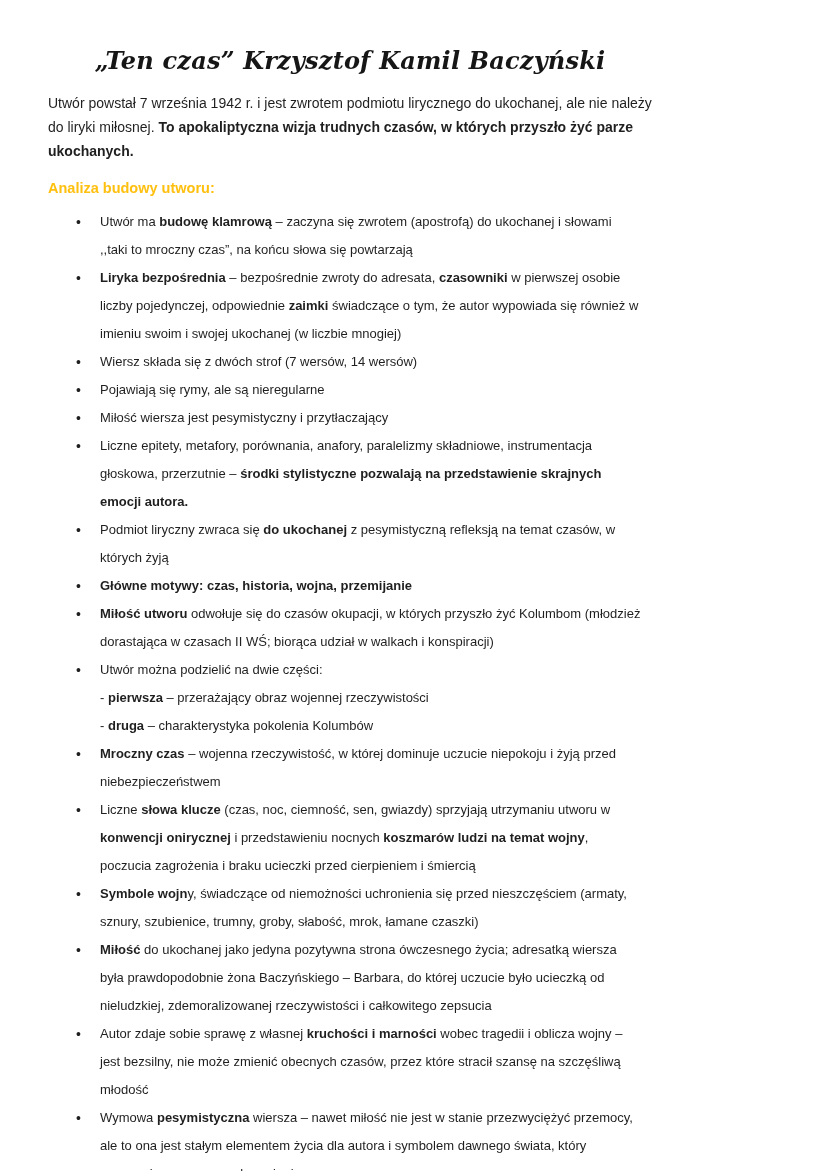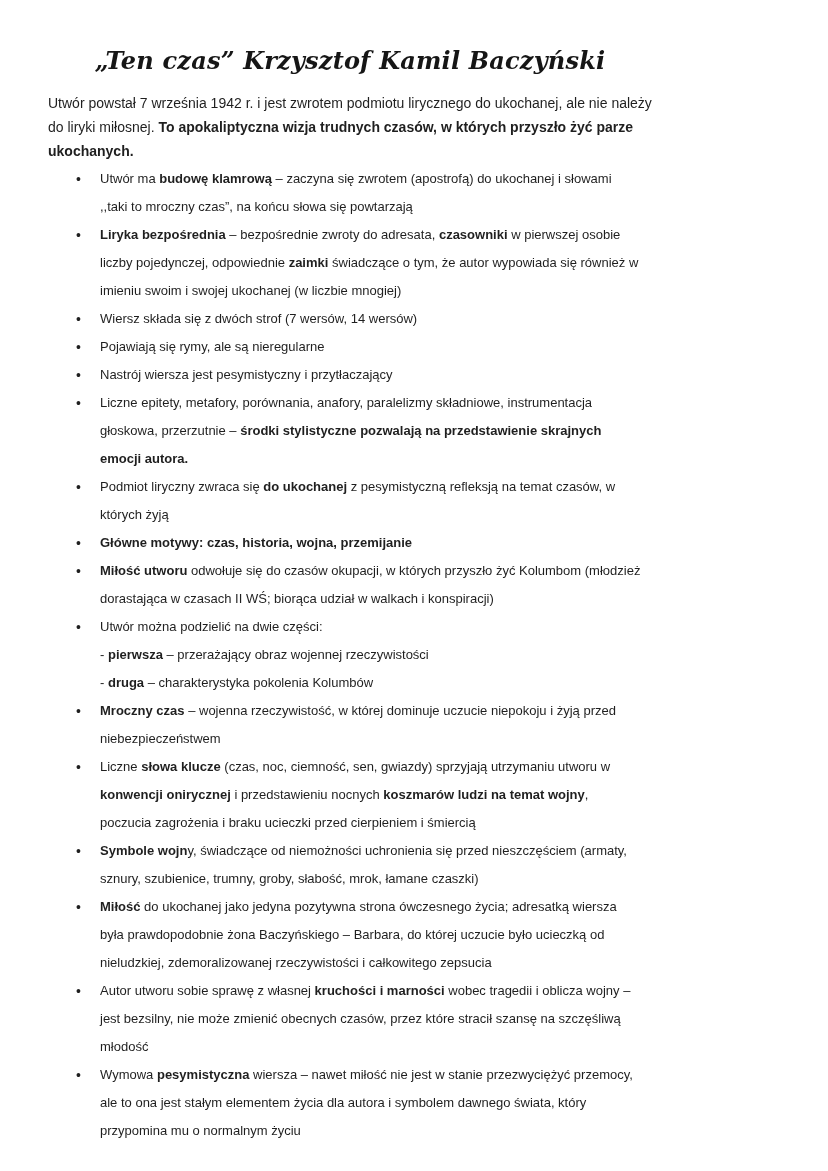--- a/index.html
+++ b/index.html
@@ -68,40 +68,41 @@
   }
   b{font-weight:bold;}
 </style>
 </head>
 <body>
 
 <div class="page">
   <h1 class="doc-title">„Ten czas” Krzysztof Kamil Baczyński</h1>
   <p class="intro"><span>Utwór powstał 7 września 1942 r. i jest zwrotem podmiotu lirycznego do ukochanej, ale nie należy do liryki miłosnej. </span><b>To apokaliptyczna wizja trudnych czasów, w których przyszło żyć parze ukochanych.</b></p>
   <div id="sections">
+      <h2 class="section-heading">Analiza budowy utworu:</h2>
       <ul class="bullet-list">
         <li class="bullet-item">
           <span class="bullet-dot">•</span>
           <span class="bullet-text"><span>Utwór ma </span><b>budowę klamrową</b><span> – zaczyna się zwrotem (apostrofą) do ukochanej i słowami ,,taki to mroczny czas”, na końcu słowa się powtarzają</span></span>
         </li>
         <li class="bullet-item">
           <span class="bullet-dot">•</span>
           <span class="bullet-text"><b>Liryka bezpośrednia</b><span> – bezpośrednie zwroty do adresata, </span><b>czasowniki</b><span> w pierwszej osobie liczby pojedynczej, odpowiednie </span><b>zaimki</b><span> świadczące o tym, że autor wypowiada się również w imieniu swoim i swojej ukochanej (w liczbie mnogiej)</span></span>
         </li>
         <li class="bullet-item">
           <span class="bullet-dot">•</span>
           <span class="bullet-text"><span>Wiersz składa się z dwóch strof (7 wersów, 14 wersów)</span></span>
         </li>
         <li class="bullet-item">
           <span class="bullet-dot">•</span>
           <span class="bullet-text"><span>Pojawiają się rymy, ale są nieregularne</span></span>
         </li>
         <li class="bullet-item">
           <span class="bullet-dot">•</span>
-          <span class="bullet-text"><span>Nastrój wiersza jest pesymistyczny i przytłaczający</span></span>
+          <span class="bullet-text"><span>Miłość wiersza jest pesymistyczny i przytłaczający</span></span>
         </li>
         <li class="bullet-item">
           <span class="bullet-dot">•</span>
           <span class="bullet-text"><span>Liczne epitety, metafory, porównania, anafory, paralelizmy składniowe, instrumentacja głoskowa, przerzutnie – </span><b>środki stylistyczne pozwalają na przedstawienie skrajnych emocji autora.</b></span>
         </li>
       </ul>
       <ul class="bullet-list">
         <li class="bullet-item">
           <span class="bullet-dot">•</span>
           <span class="bullet-text"><span>Podmiot liryczny zwraca się </span><b>do ukochanej</b><span> z pesymistyczną refleksją na temat czasów, w których żyją</span></span>
@@ -131,21 +132,21 @@
         <li class="bullet-item">
           <span class="bullet-dot">•</span>
           <span class="bullet-text"><b>Symbole wojn</b><span>y, świadczące od niemożności uchronienia się przed nieszczęściem (armaty, sznury, szubienice, trumny, groby, słabość, mrok, łamane czaszki)</span></span>
         </li>
         <li class="bullet-item">
           <span class="bullet-dot">•</span>
           <span class="bullet-text"><b>Miłość</b><span> do ukochanej jako jedyna pozytywna strona ówczesnego życia; adresatką wiersza była prawdopodobnie żona Baczyńskiego – Barbara, do której uczucie było ucieczką od nieludzkiej, zdemoralizowanej rzeczywistości i całkowitego zepsucia</span></span>
         </li>
         <li class="bullet-item">
           <span class="bullet-dot">•</span>
-          <span class="bullet-text"><span>Autor utworu sobie sprawę z własnej </span><b>kruchości i marności</b><span> wobec tragedii i oblicza wojny – jest bezsilny, nie może zmienić obecnych czasów, przez które stracił szansę na szczęśliwą młodość</span></span>
+          <span class="bullet-text"><span>Autor zdaje sobie sprawę z własnej </span><b>kruchości i marności</b><span> wobec tragedii i oblicza wojny – jest bezsilny, nie może zmienić obecnych czasów, przez które stracił szansę na szczęśliwą młodość</span></span>
         </li>
         <li class="bullet-item">
           <span class="bullet-dot">•</span>
           <span class="bullet-text"><span>Wymowa </span><b>pesymistyczna</b><span> wiersza – nawet miłość nie jest w stanie przezwyciężyć przemocy, ale to ona jest stałym elementem życia dla autora i symbolem dawnego świata, który przypomina mu o normalnym życiu</span></span>
         </li>
       </ul>
     </div>
 </div>
 
 </body></html>

